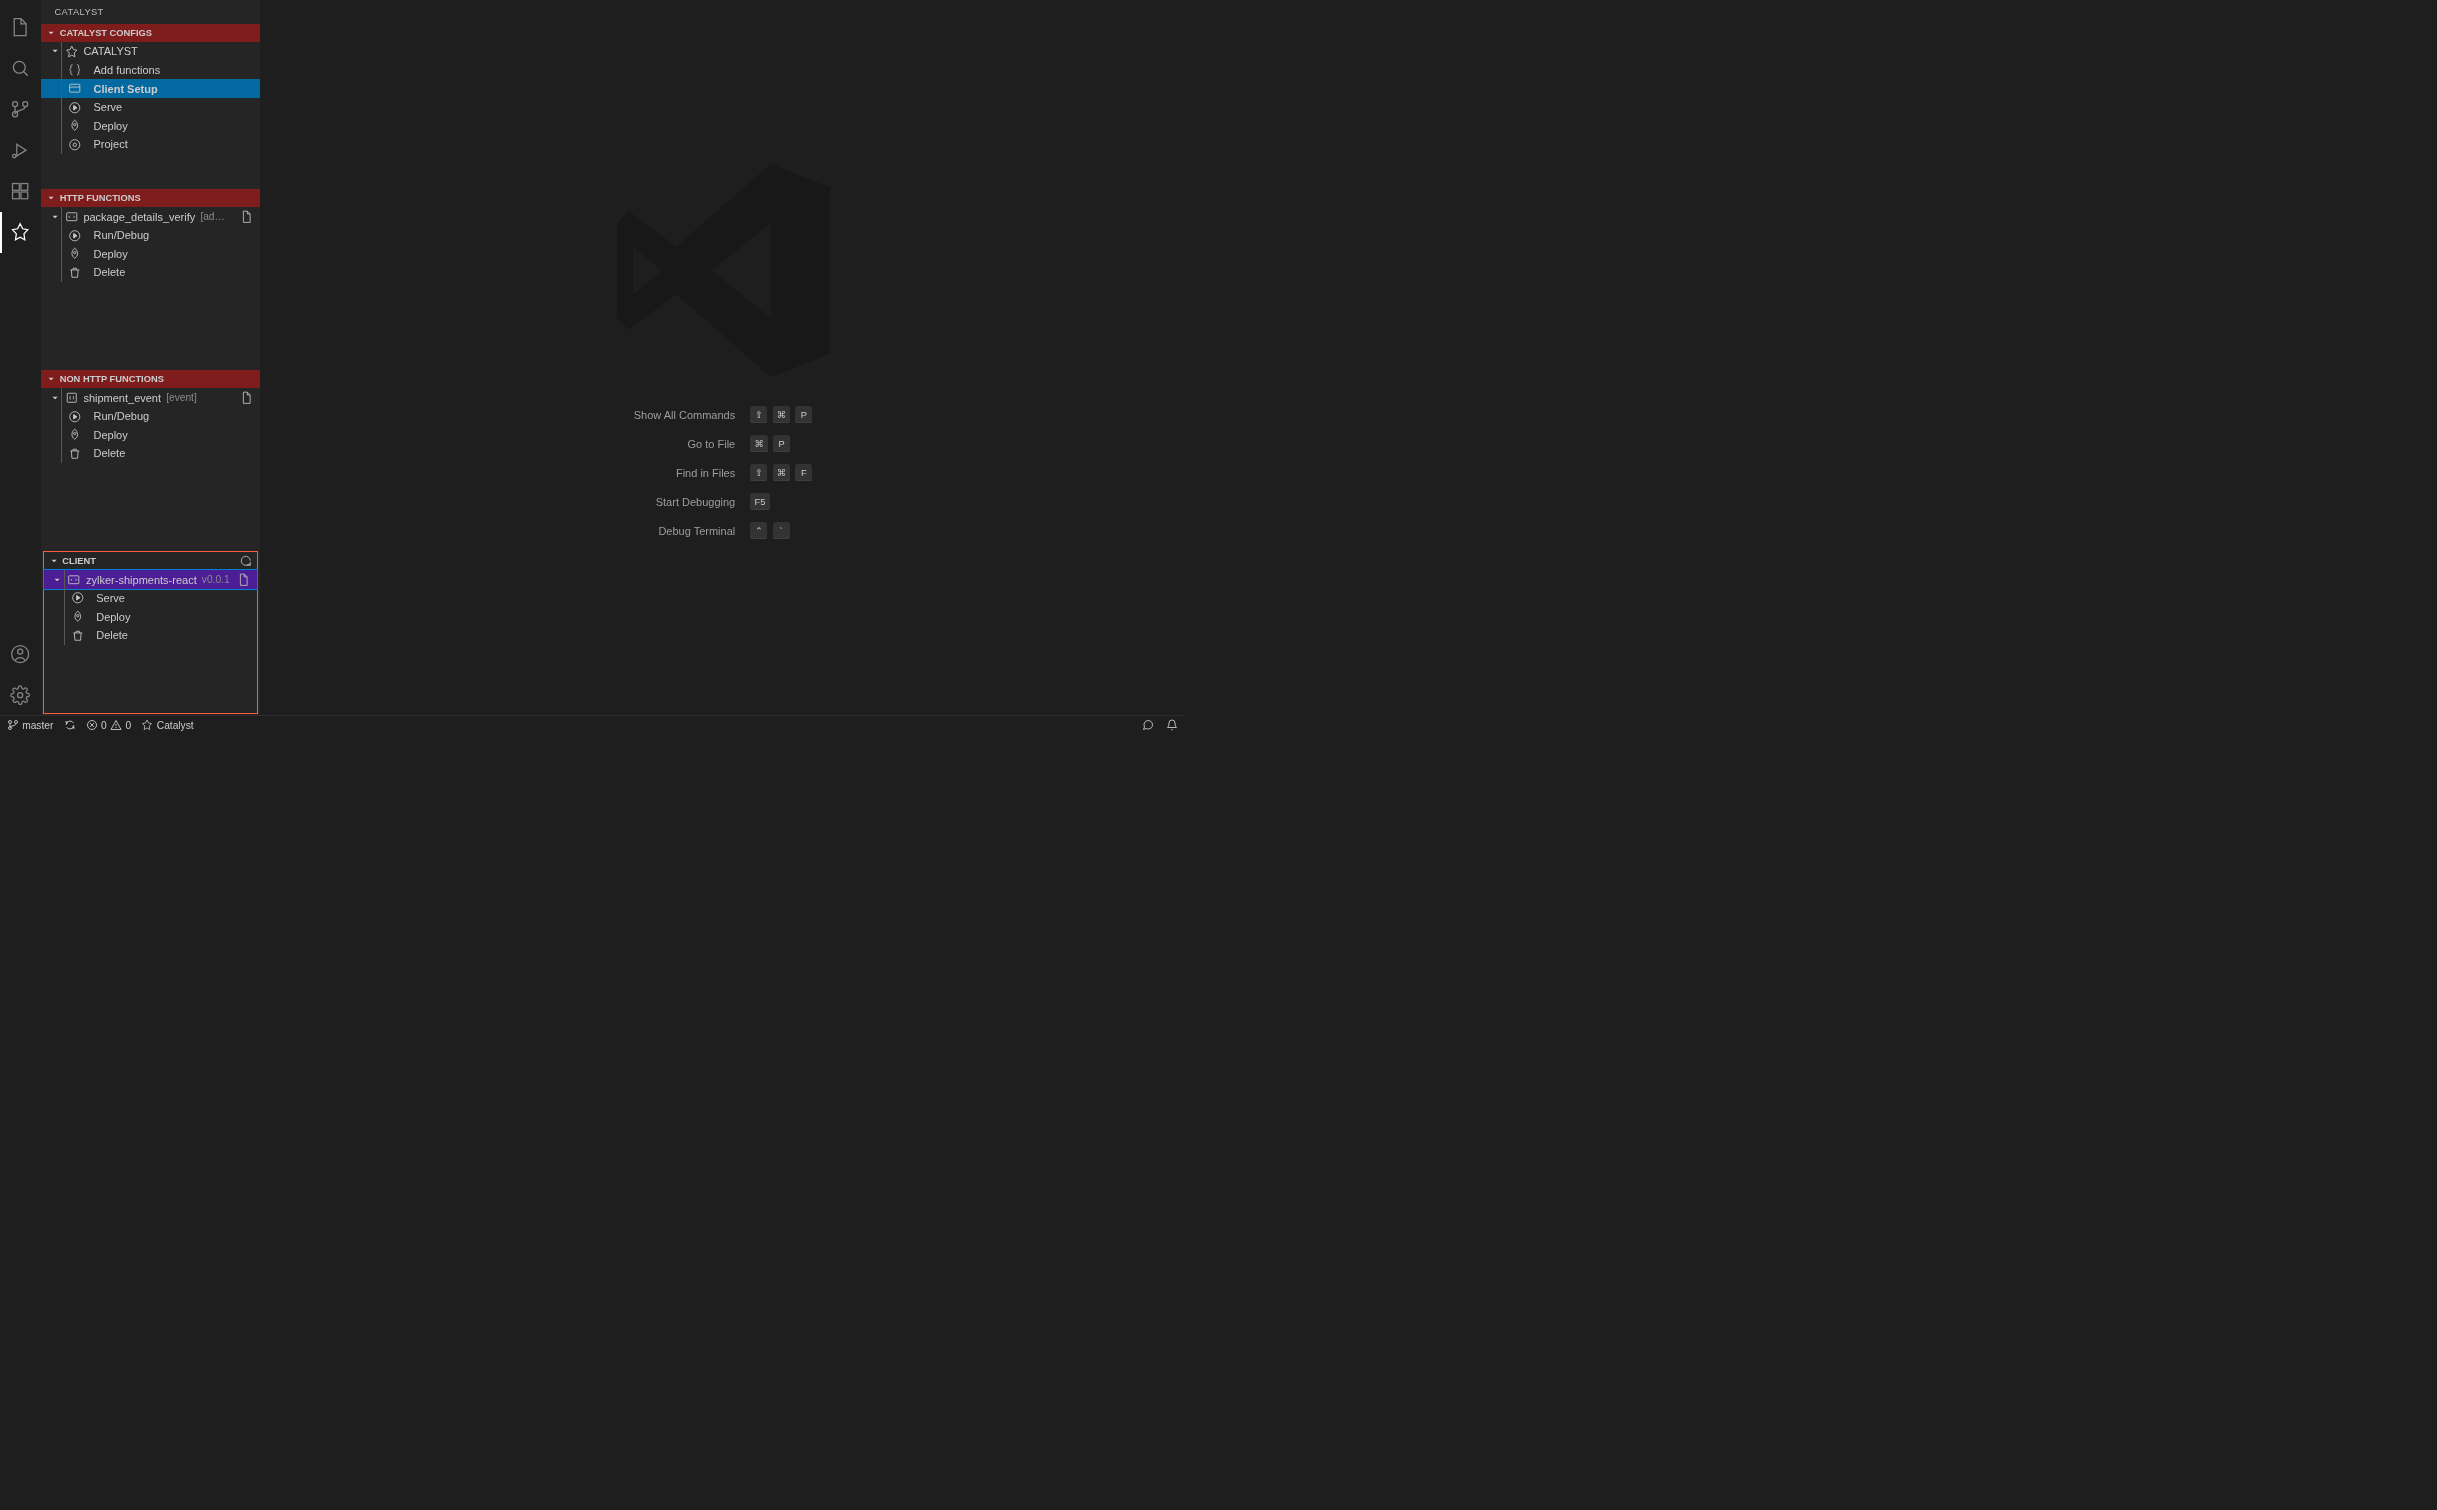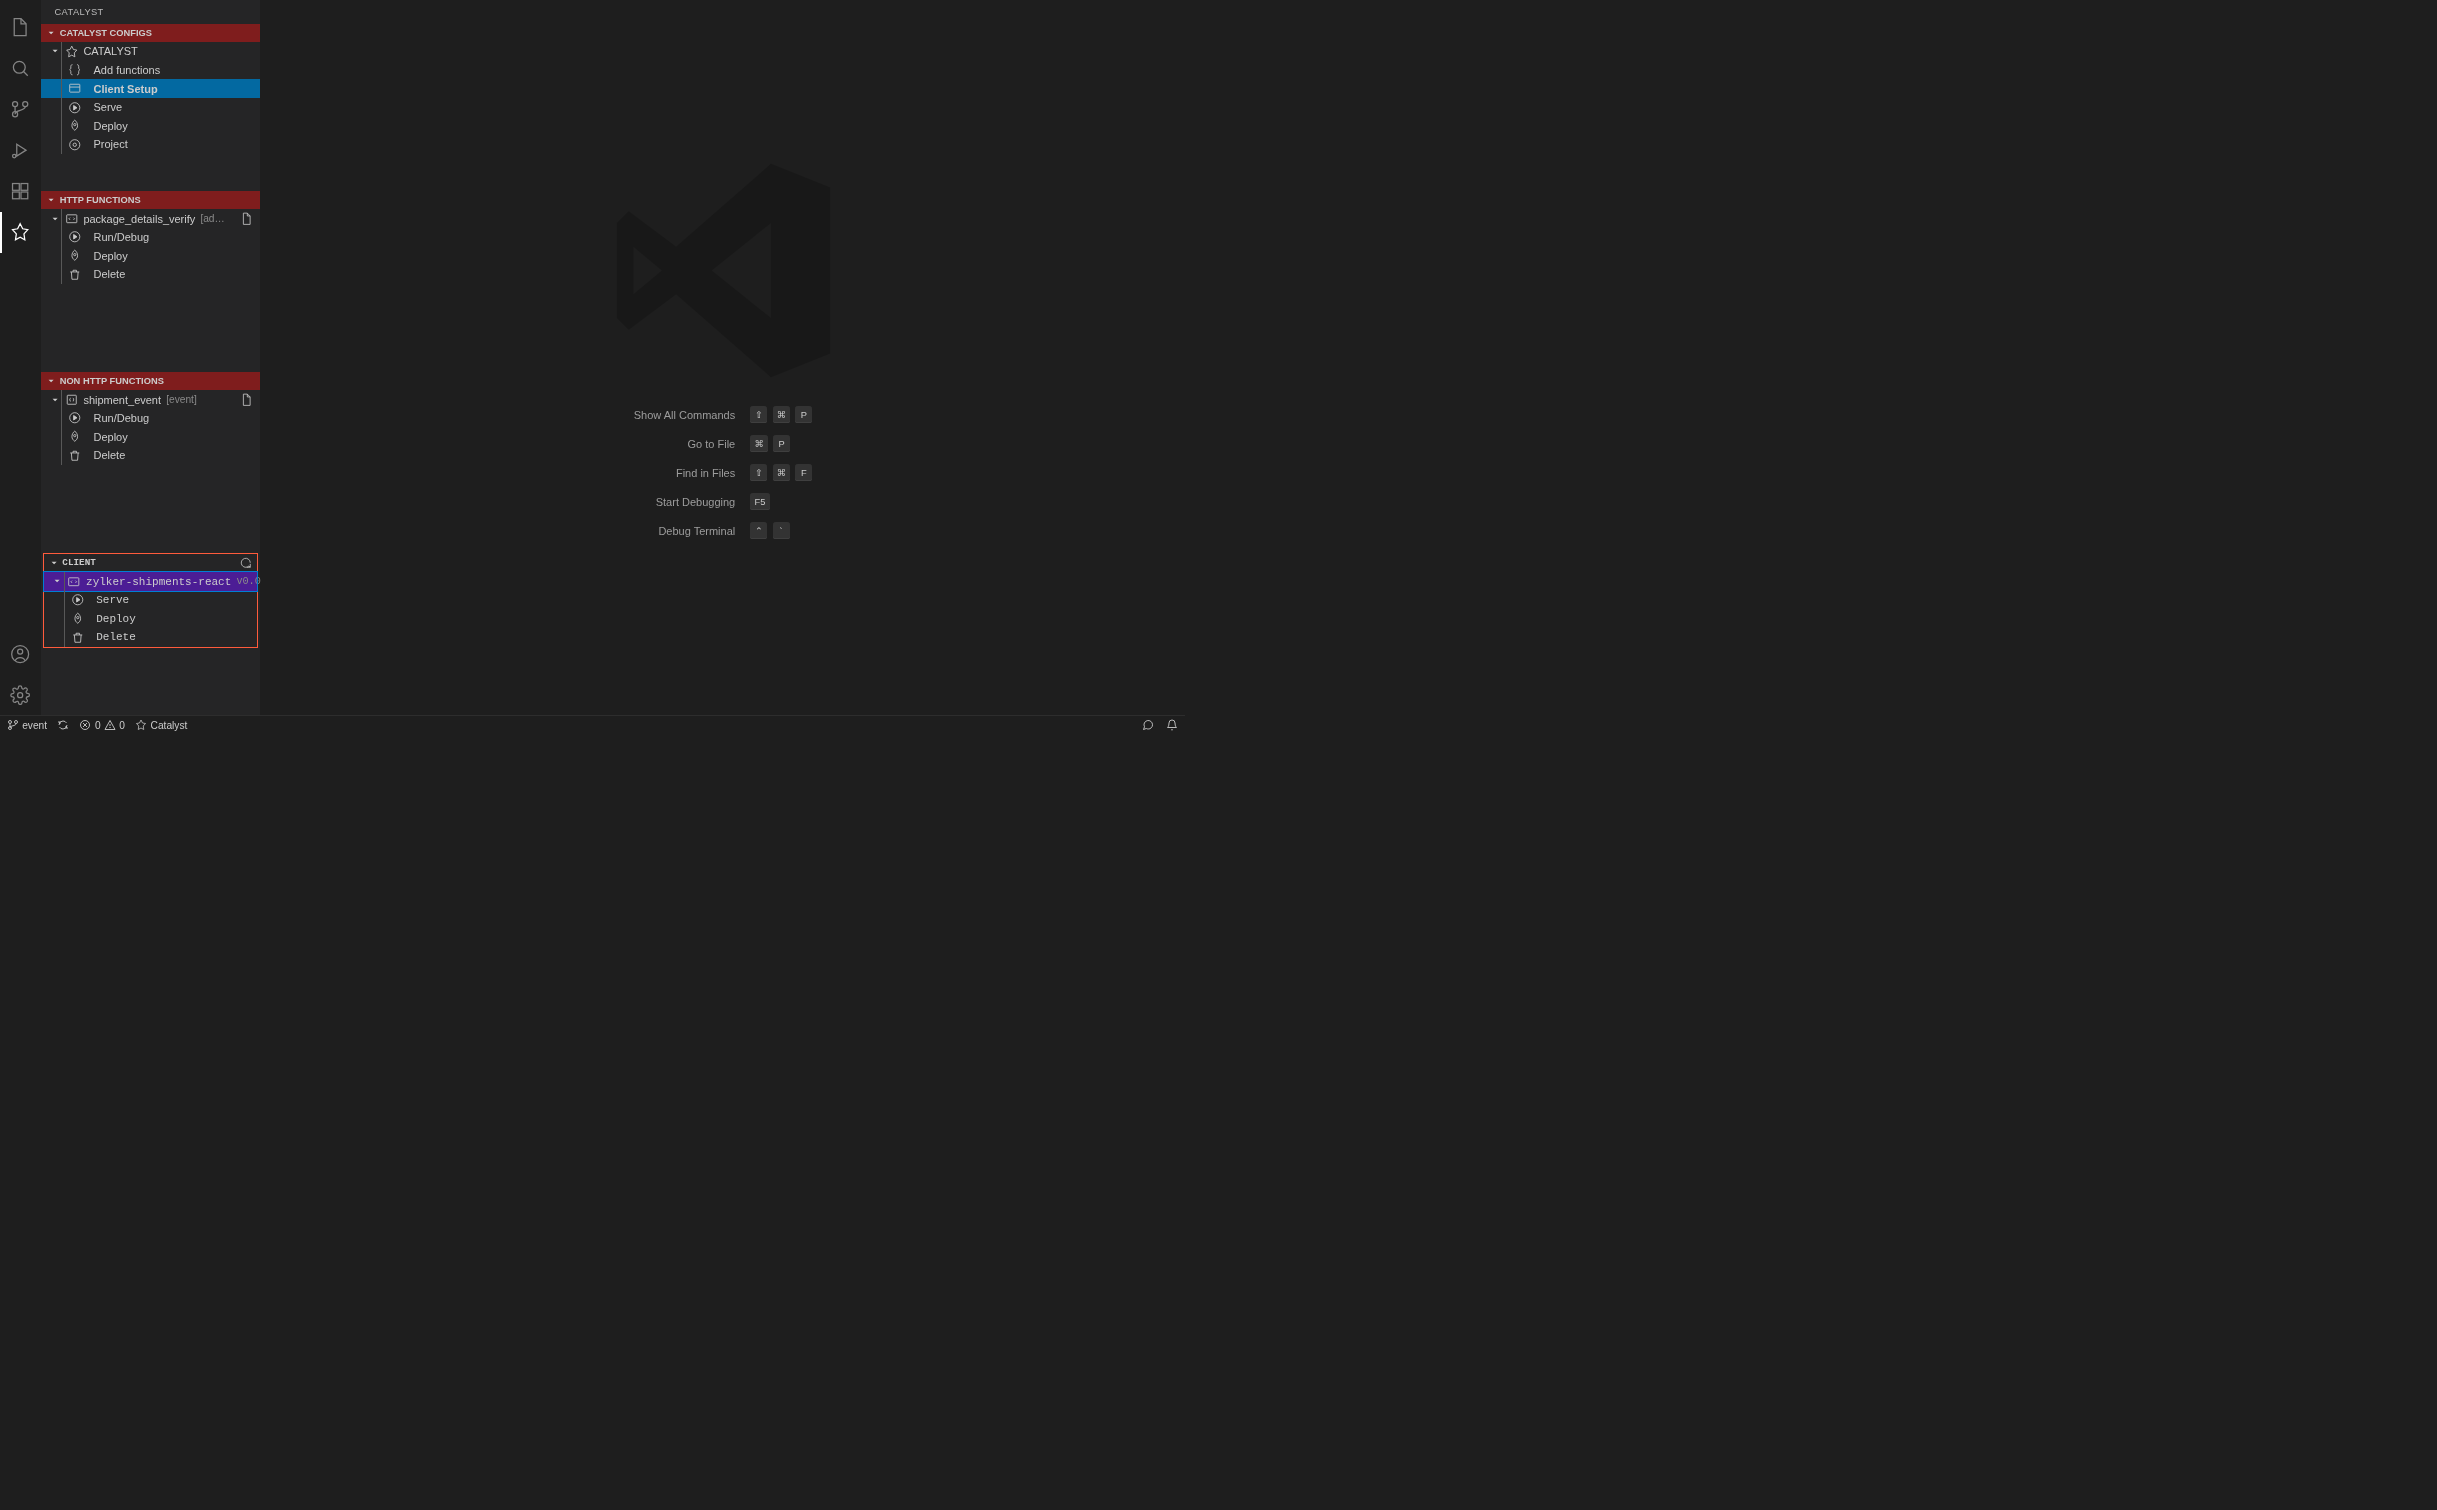--- a/index.html
+++ b/index.html
@@ -112,21 +112,21 @@
   padding-right: 6.8px;
   display: flex;
   gap: 3.4px;
   color: #c5c5c5;
 }
 .section-block { position: relative; }
 .section-block.grow { flex: 1; }
 .highlight-box {
   border: 1.7px solid #ff5b3c;
   margin: 0 1.7px 1.7px 1.7px;
-  font-family: Liberation Mono, monospace;
+  padding-bottom: 68px;
 }
 .main {
   flex: 1;
   background: #1e1e1e;
   position: relative;
   display: flex;
   align-items: center;
   justify-content: center;
 }
 .vscode-logo {
@@ -549,21 +549,21 @@
 </div>
 
 <div class="status-bar">
   <div class="status-item">
     <svg width="12" height="12" viewBox="0 0 24 24" fill="none" stroke="currentColor" stroke-width="1.8">
         <circle cx="18" cy="6" r="3"></circle>
         <circle cx="6" cy="18" r="3"></circle>
         <circle cx="6" cy="6" r="3"></circle>
         <path d="M6 9v6M18 9c0 6-12 3-12 9"></path>
       </svg>
-    <span>event</span>
+    <span>master</span>
   </div>
   <div class="status-item">
     <svg width="12" height="12" viewBox="0 0 24 24" fill="none" stroke="currentColor" stroke-width="1.8">
         <path d="M4 12a8 8 0 018-8 8 8 0 017 4M20 12a8 8 0 01-8 8 8 8 0 01-7-4M4 4v4h4M20 20v-4h-4"></path>
       </svg>
   </div>
   <div class="status-item">
     <svg width="12" height="12" viewBox="0 0 24 24" fill="none" stroke="currentColor" stroke-width="1.8">
         <circle cx="12" cy="12" r="9"></circle>
         <line x1="8" y1="8" x2="16" y2="16"></line>

